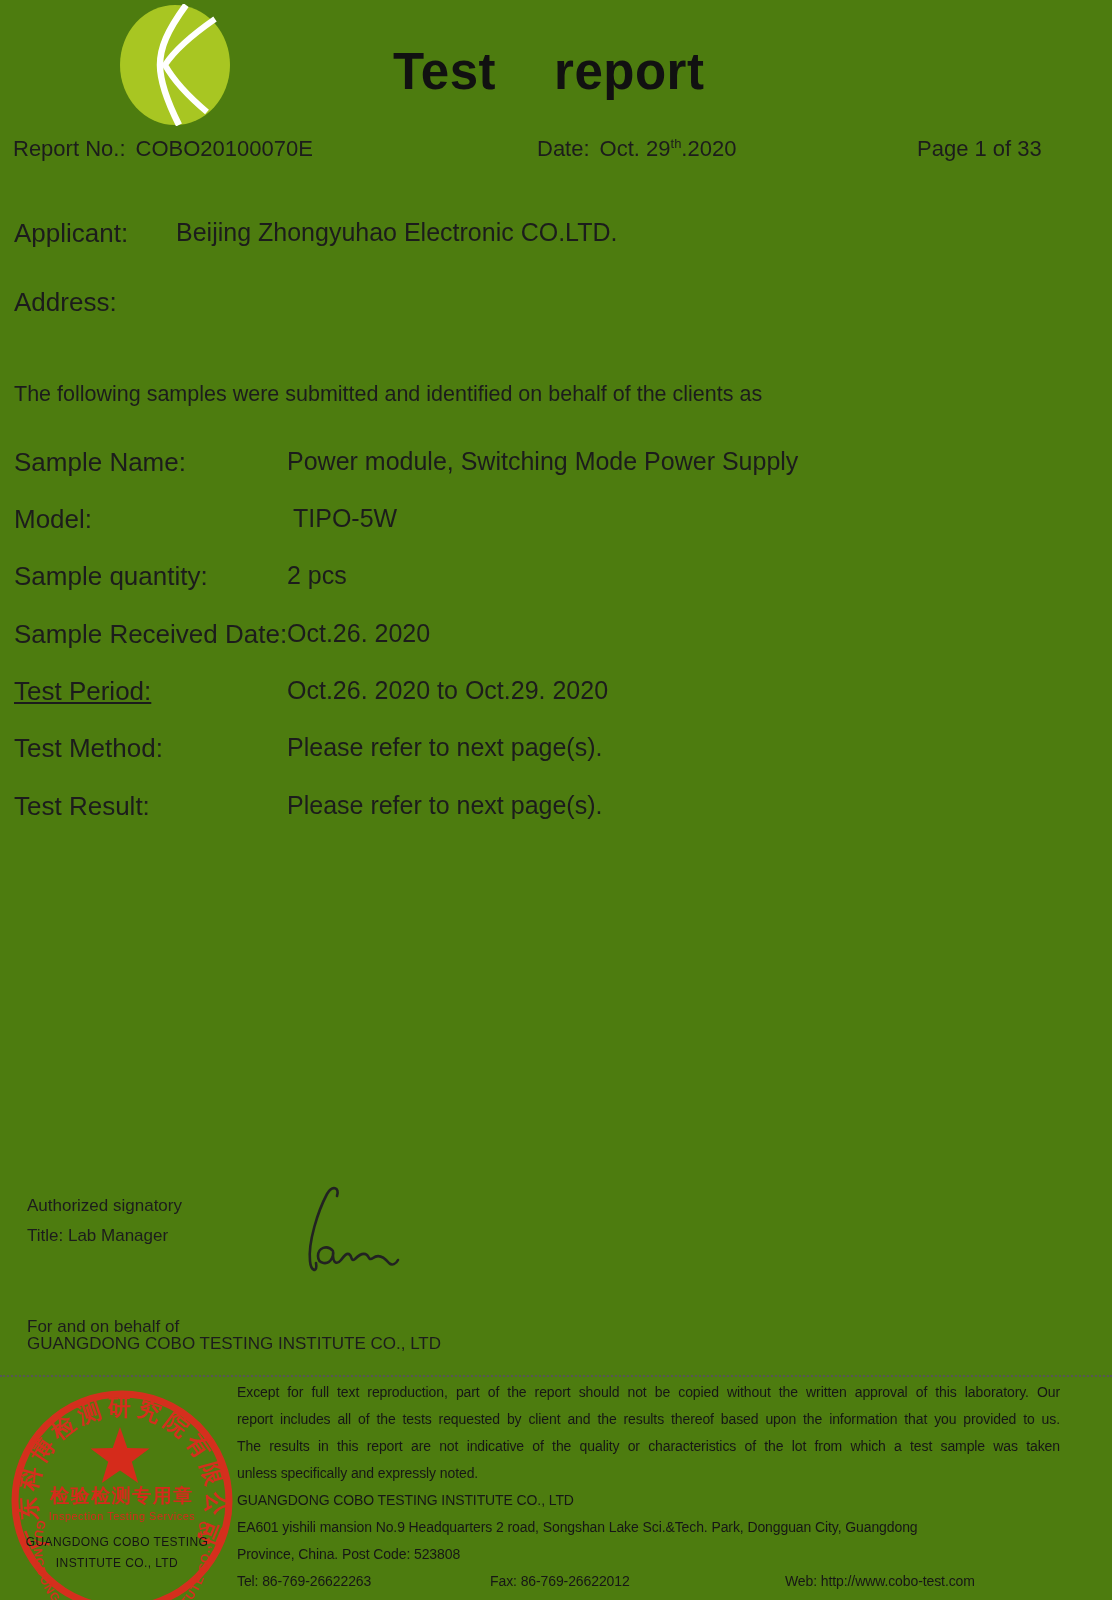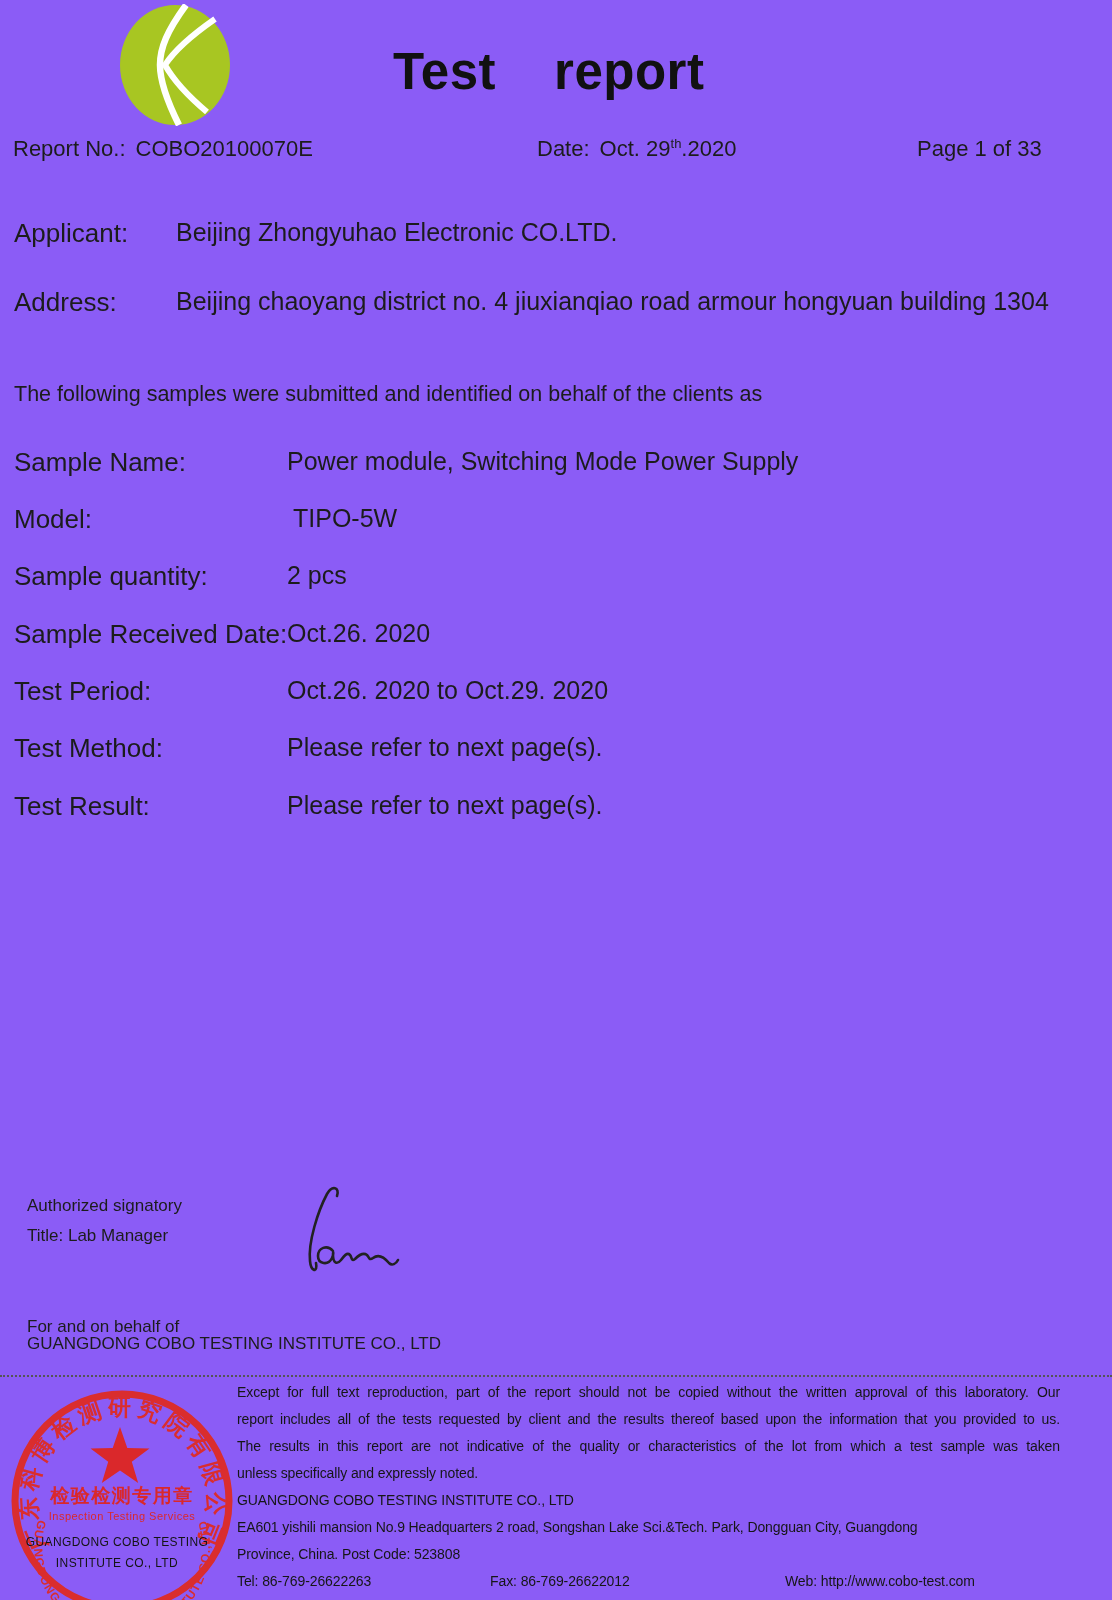--- a/index.html
+++ b/index.html
@@ -1,18 +1,18 @@
 <!DOCTYPE html>
 <html><head>
 <meta charset="utf-8">
 <style>
   html,body{margin:0;padding:0;background:#888;}
   .page{
     position:relative;width:1112px;height:1600px;margin:0 auto;
-    background:#8b5cf6;overflow:hidden;
+    background:#4d7c0f;overflow:hidden;
     font-family:"Liberation Sans","DejaVu Sans",sans-serif;
     color:#1c1c1c;
   }
   .abs{position:absolute;}
   .title-wrap{left:393px;top:42px;display:flex;gap:58px;
     font-size:51px;font-weight:bold;letter-spacing:0.5px;color:#111;}
   .hdr{top:136px;font-size:22px;white-space:nowrap;}
   .hdr .lbl{margin-right:10px;text-align:right;}
   sup{font-size:13px;vertical-align:super;line-height:0;}
   .row-lbl{left:14px;font-size:26px;white-space:nowrap;}
@@ -56,37 +56,36 @@
   </div>
   <div class="abs hdr" style="left:537px;">
     <span class="lbl">Date:</span><span>Oct. 29</span><sup>th</sup><span>.2020</span>
   </div>
   <div class="abs hdr" style="left:917px;">Page 1 of 33</div>
 
   <div class="abs row-lbl" style="top:218px;">Applicant:</div>
   <div class="abs row-val" style="left:176px;top:218px;">Beijing Zhongyuhao Electronic CO.LTD.</div>
 
   <div class="abs row-lbl" style="top:287px;">Address:</div>
-  <div class="abs row-val" style="left:176px;top:287px;">Beijing chaoyang district no. 4 jiuxianqiao road armour hongyuan building 1304</div>
 
   <div class="abs intro">The following samples were submitted and identified on behalf of the clients as</div>
 
   <div class="abs row-lbl" style="top:447px;">Sample Name:</div>
   <div class="abs row-val" style="left:287px;top:447px;">Power module, Switching Mode Power Supply</div>
 
   <div class="abs row-lbl" style="top:504px;">Model:</div>
   <div class="abs row-val" style="left:293px;top:504px;">TIPO-5W</div>
 
   <div class="abs row-lbl" style="top:561px;">Sample quantity:</div>
   <div class="abs row-val" style="left:287px;top:561px;">2 pcs</div>
 
   <div class="abs row-lbl" style="top:619px;">Sample Received Date:</div>
   <div class="abs row-val" style="left:287px;top:619px;text-align:center;">Oct.26. 2020</div>
 
-  <div class="abs row-lbl" style="top:676px;">Test Period:</div>
+  <div class="abs row-lbl" style="top:676px;text-decoration:underline;">Test Period:</div>
   <div class="abs row-val" style="left:287px;top:676px;">Oct.26. 2020 to Oct.29. 2020</div>
 
   <div class="abs row-lbl" style="top:733px;">Test Method:</div>
   <div class="abs row-val" style="left:287px;top:733px;">Please refer to next page(s).</div>
 
   <div class="abs row-lbl" style="top:791px;text-align:right;">Test Result:</div>
   <div class="abs row-val" style="left:287px;top:791px;">Please refer to next page(s).</div>
 
   <div class="abs sig-txt" style="top:1196px;">Authorized signatory</div>
   <div class="abs sig-txt" style="top:1226px;">Title: Lab Manager</div>

